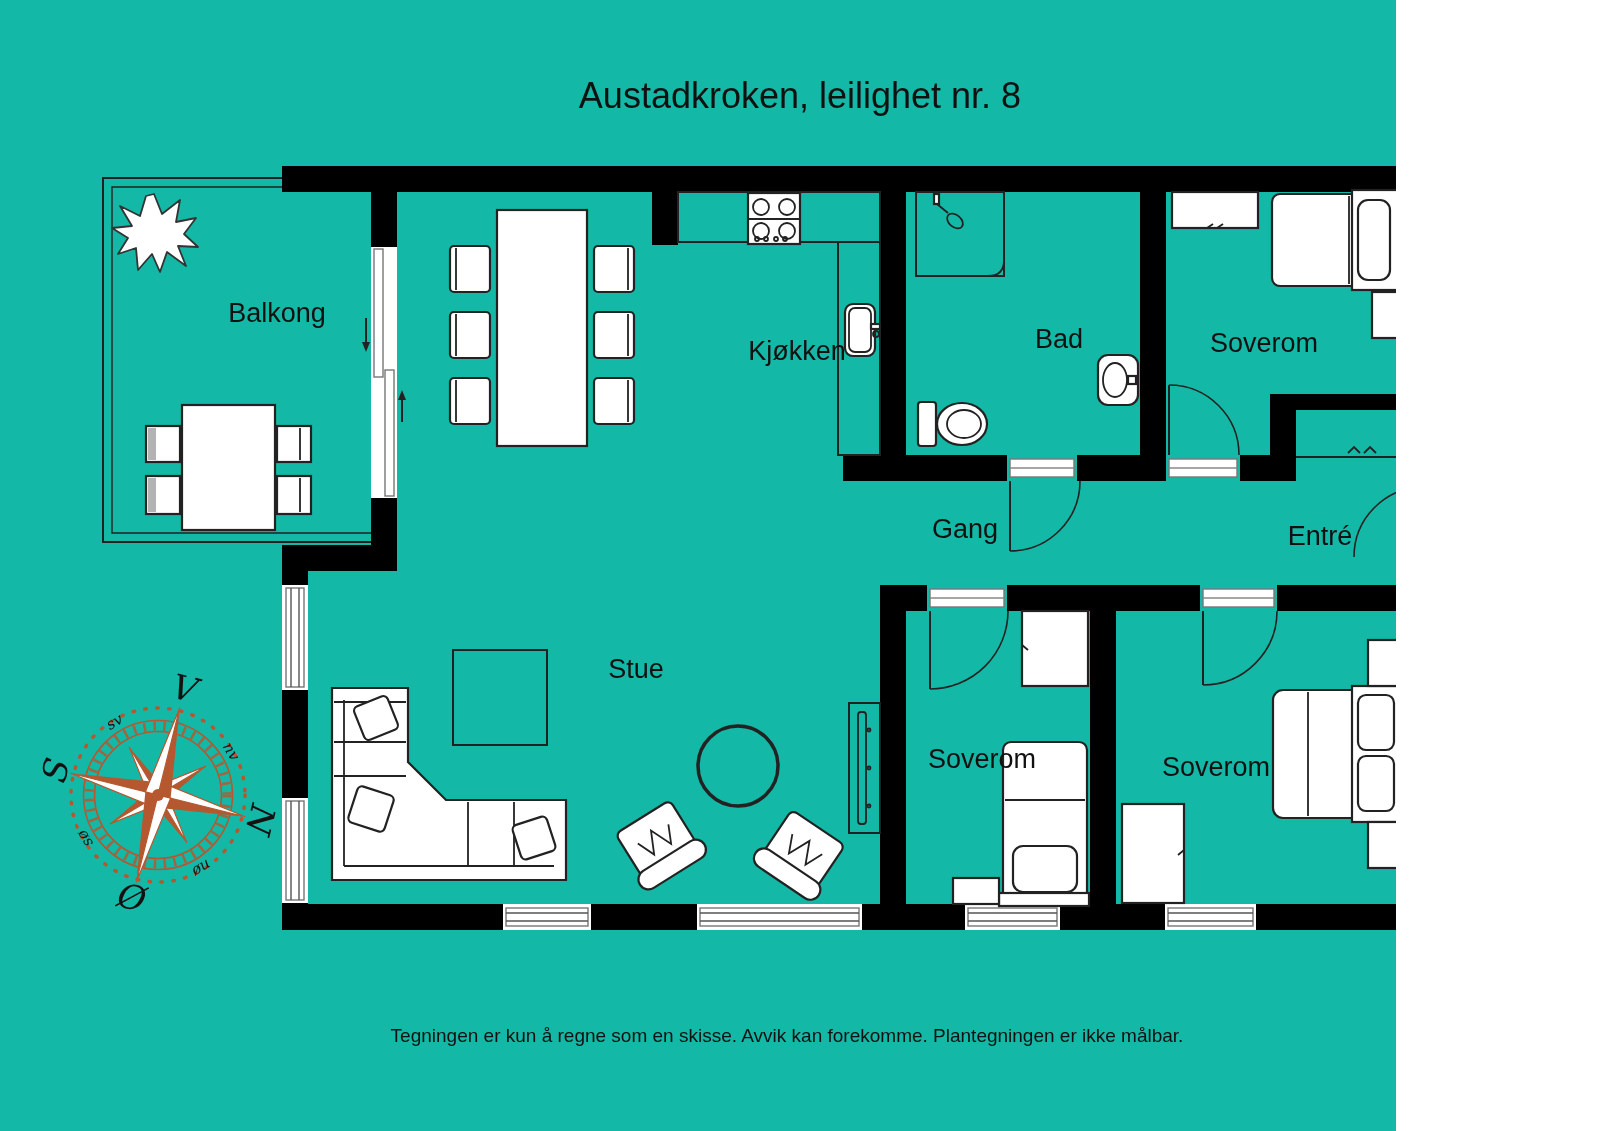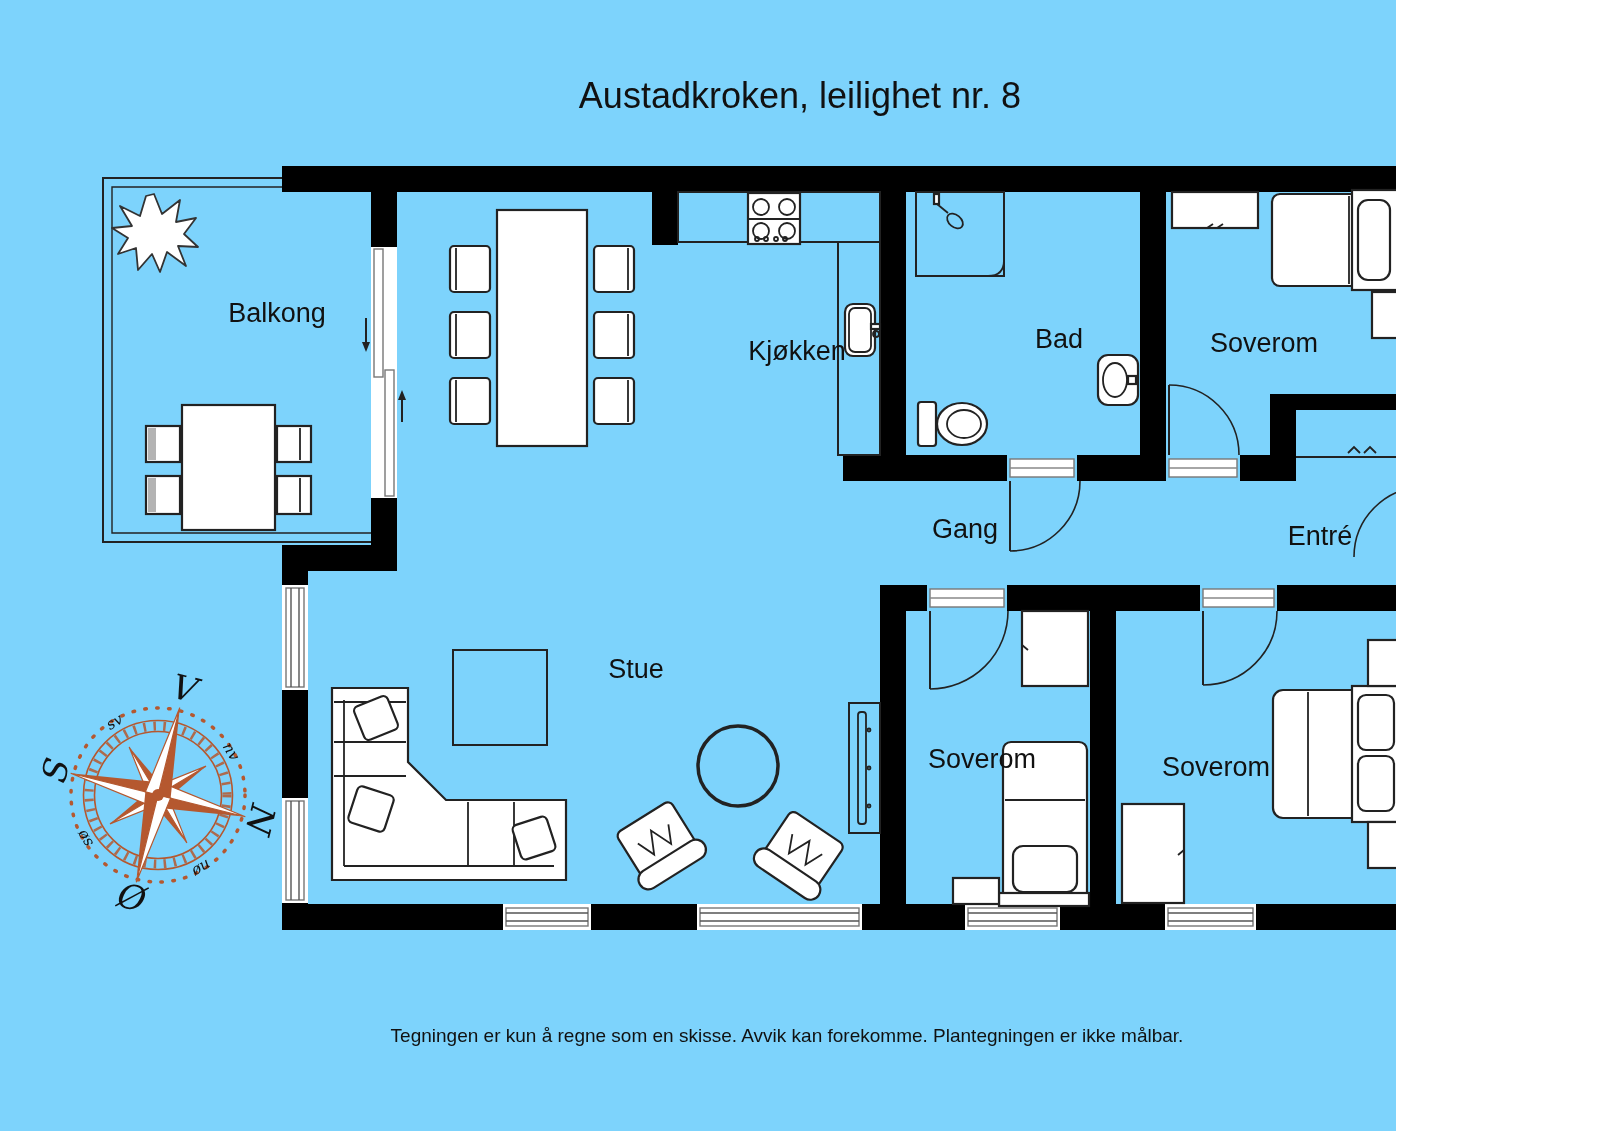--- a/index.html
+++ b/index.html
@@ -1,16 +1,16 @@
 <!DOCTYPE html>
 <html><head>
 <meta charset="utf-8">
 <style>
   html,body{margin:0;padding:0;background:#fff;}
-  .stage{position:relative;width:1396px;height:1131px;background:#7dd3fc;overflow:hidden;
+  .stage{position:relative;width:1396px;height:1131px;background:#14b8a6;overflow:hidden;
          font-family:"Liberation Sans",sans-serif;}
   svg{position:absolute;left:0;top:0;}
   .w{fill:#000;}
   .thin{fill:none;stroke:#222;stroke-width:2;}
   .furn{fill:#fff;stroke:#222;stroke-width:2.2;}
   .furnl{fill:none;stroke:#222;stroke-width:1.8;}
   .sill{fill:#fff;stroke:#777;stroke-width:1.4;}
   .sill-line{stroke:#888;stroke-width:1.3;}
   .door{fill:none;stroke:#222;stroke-width:2;}
   .glass{stroke:#555;stroke-width:1.4;}

